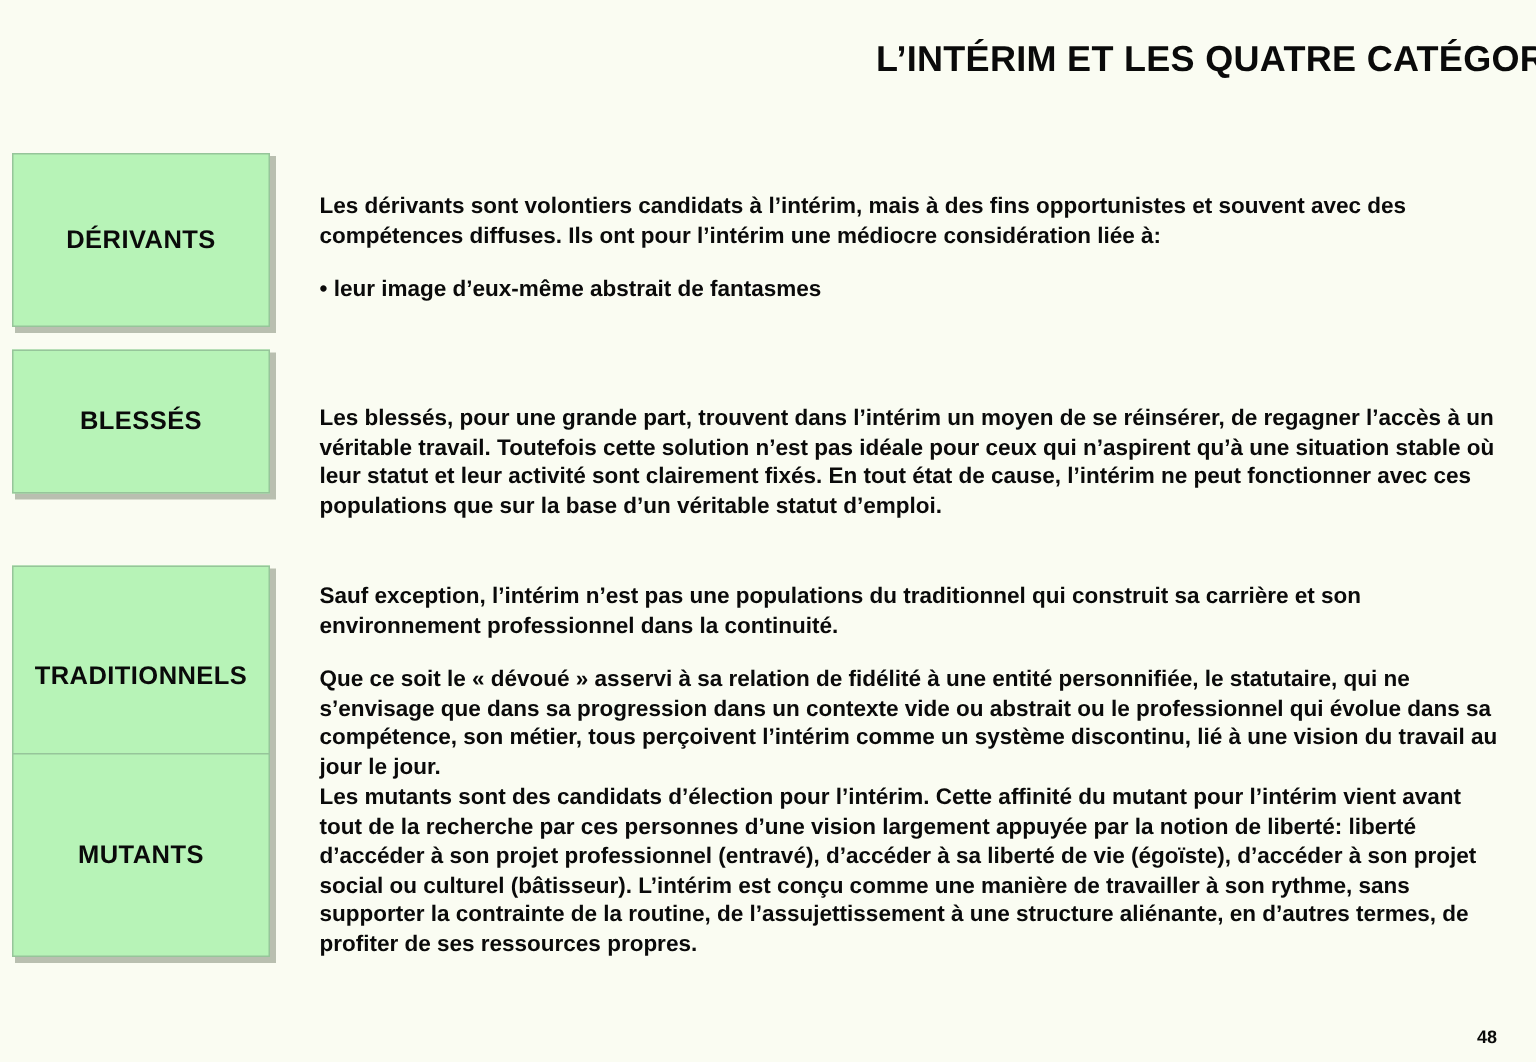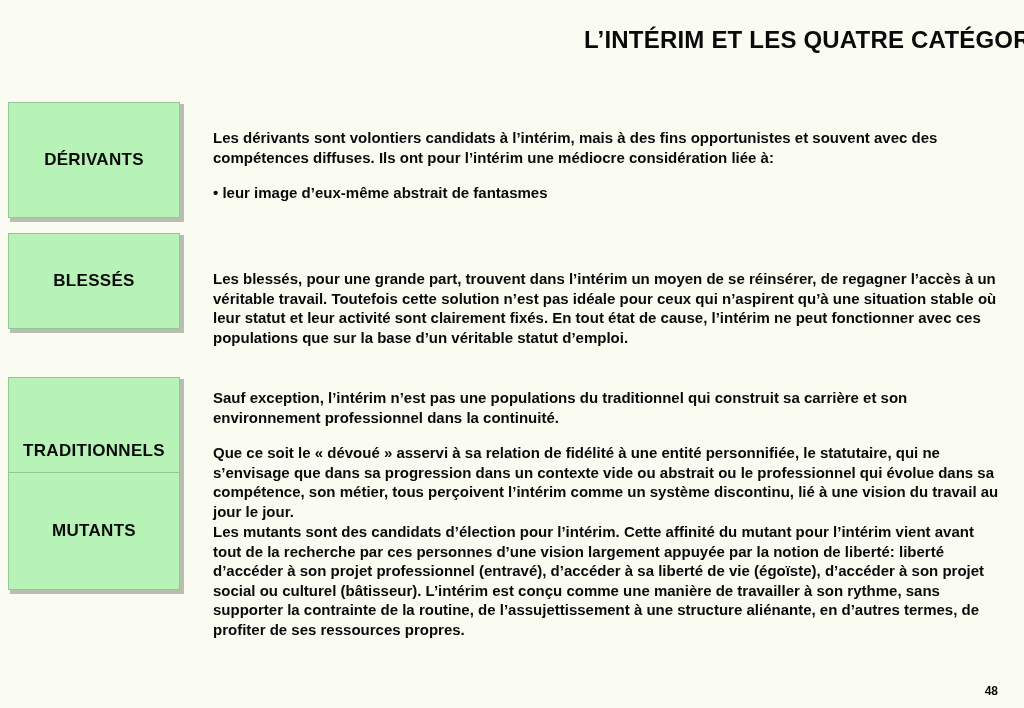--- a/index.html
+++ b/index.html
@@ -56,21 +56,21 @@
     position: absolute;
     right: 26px;
     bottom: 10px;
     font-size: 12px;
     font-weight: bold;
   }
   
   #box-0 { top: 102px; height: 116px; }
   #box-1 { top: 233px; height: 96px; }
   #box-2 { top: 366px; height: 148px; margin-top: 11px; }
-  #box-3 { top: 472px; height: 118px; }
+  #box-3 { top: 502px; height: 136px; }
   #text-0 { top: 112px; }
   #text-1 { top: 253px; }
   #text-2 { top: 372px; }
   #text-3 { top: 506px; }
 </style>
 </head>
 <body>
 
 <div class="page">
 

